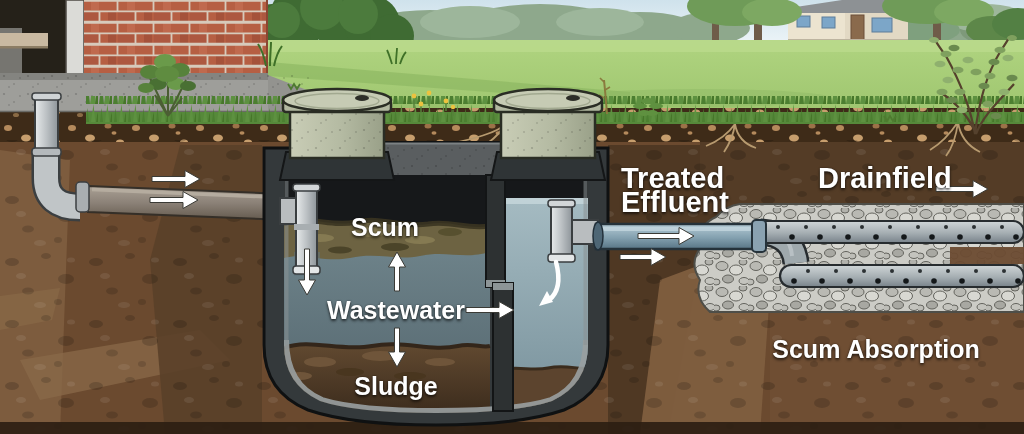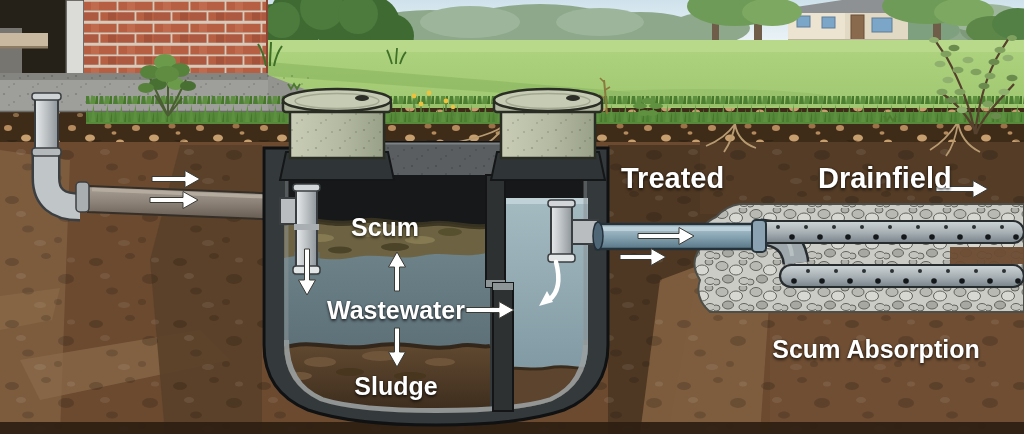--- a/index.html
+++ b/index.html
@@ -450,18 +450,19 @@
   <path d="M620,254.5 h31 v-6 l15,8.5 l-15,8.5 v-6 h-31 z"></path>
   <path d="M936,186.5 h37 v-6 l15,8.5 l-15,8.5 v-6 h-37 z"></path>
 </g>
 </svg>
 
 <div class="lbl center" style="left:385px;top:227px">Scum</div>
 <div class="lbl center" style="left:396px;top:386px">Sludge</div>
 <div class="lbl center" style="left:396px;top:310px">Wastewater</div>
 <div class="lbl small" style="left:621px;top:166px">
   <span class="line">Treated</span>
+  <span class="line">Effluent</span>
 </div>
 <div class="lbl small" style="left:818px;top:166px">Drainfield</div>
 <div class="lbl center ctr-text" style="left:876px;top:349px">
   <span class="line">Scum Absorption</span>
 </div>
 </div>
 
 </body></html>

